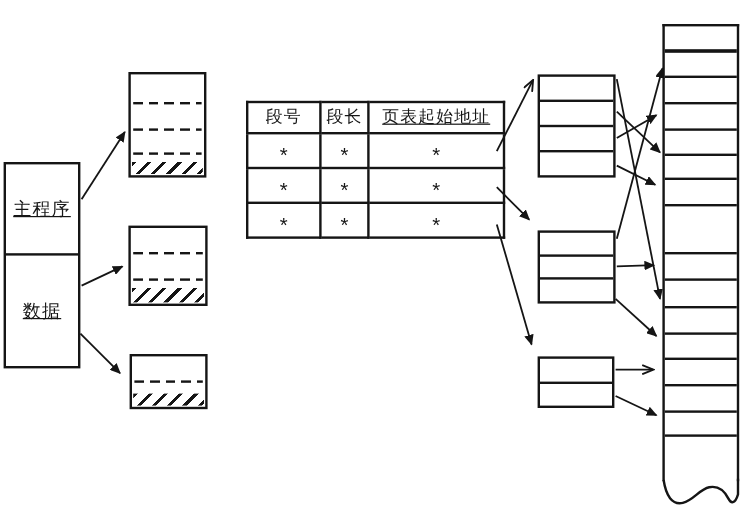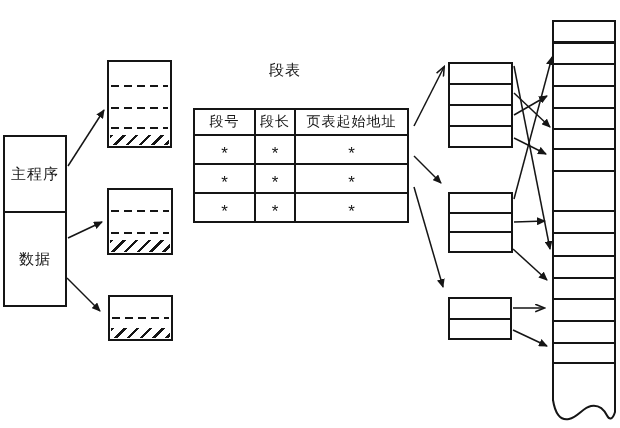--- a/index.html
+++ b/index.html
@@ -1,32 +1,32 @@
 <!DOCTYPE html>
 <html><head>
 <meta charset="utf-8">
 <style>
   html,body{margin:0;padding:0;}
   body{
     width:620px;height:428px;background:#ffffff;
     font-family:"Liberation Sans","DejaVu Sans",sans-serif;color:#151515;
   }
   .stage{position:relative;width:620px;height:428px;background:#fff;overflow:hidden;}
-  .box{position:absolute;border:2px solid #151515;background:#fff;box-sizing:border-box;}
+  .box{position:absolute;border:2px solid #151515;background:#fff;box-sizing:border-box;text-decoration:underline;}
   .lbl{position:absolute;font-size:15px;line-height:18px;text-align:center;letter-spacing:1px;white-space:nowrap;}
   
   .jobsec{display:flex;align-items:center;justify-content:center;border-bottom:2px solid #151515;font-size:15px;letter-spacing:1px;}
   .jobsec:last-child{border-bottom:none;}
   
   .dash{position:absolute;left:2px;right:2px;height:2px;
         background:repeating-linear-gradient(90deg,#151515 0 8px,transparent 8px 13px);}
   .hatch{position:absolute;left:1px;right:1px;bottom:1px;
          background:repeating-linear-gradient(135deg,#151515 0 2.5px,transparent 2.5px 9px);}
   
-  .segtable{position:absolute;left:193px;top:84px;border-collapse:collapse;table-layout:fixed;margin-top:24px;}
+  .segtable{position:absolute;left:205px;top:84px;border-collapse:collapse;table-layout:fixed;}
   .segtable td,.segtable th{border:2px solid #151515;text-align:center;vertical-align:middle;
         font-size:14px;font-weight:normal;letter-spacing:1px;padding:0;background:#fff;}
   .segtable th{height:24px;}
   .segtable td{height:27px;}
   .star{display:inline-block;font-size:17px;transform:translateY(4px);letter-spacing:0;}
   
   .ptable{position:absolute;display:flex;flex-direction:column;}
   .ptrow{flex:1;border-bottom:2px solid #151515;}
   .ptrow:last-child{border-bottom:none;}
   .memrow{border-bottom:2px solid #151515;}
@@ -55,27 +55,26 @@
   <div class="box" style="left:107px;top:188px;width:66px;height:67px;">
     <div class="dash" style="top:20px;"></div>
     <div class="dash" style="top:42px;"></div>
     <div class="hatch" style="height:12px;"></div>
   </div>
   <div class="box" style="left:108px;top:295px;width:65px;height:46px;">
     <div class="dash" style="top:20px;"></div>
     <div class="hatch" style="height:10px;"></div>
   </div>
 
-  <div class="lbl" style="left:255px;top:61px;width:60px;">段表</div>
   <table class="segtable">
     <thead>
       <tr>
         <th style="width:59px;">段号</th>
         <th style="width:38px;">段长</th>
-        <th style="width:111px;">页表起始地址</th>
+        <th style="width:111px;text-decoration:underline;">页表起始地址</th>
       </tr>
     </thead>
     <tbody>
         <tr>
           <td><span class="star">*</span></td>
           <td><span class="star">*</span></td>
           <td><span class="star">*</span></td>
         </tr>
         <tr>
           <td><span class="star">*</span></td>

